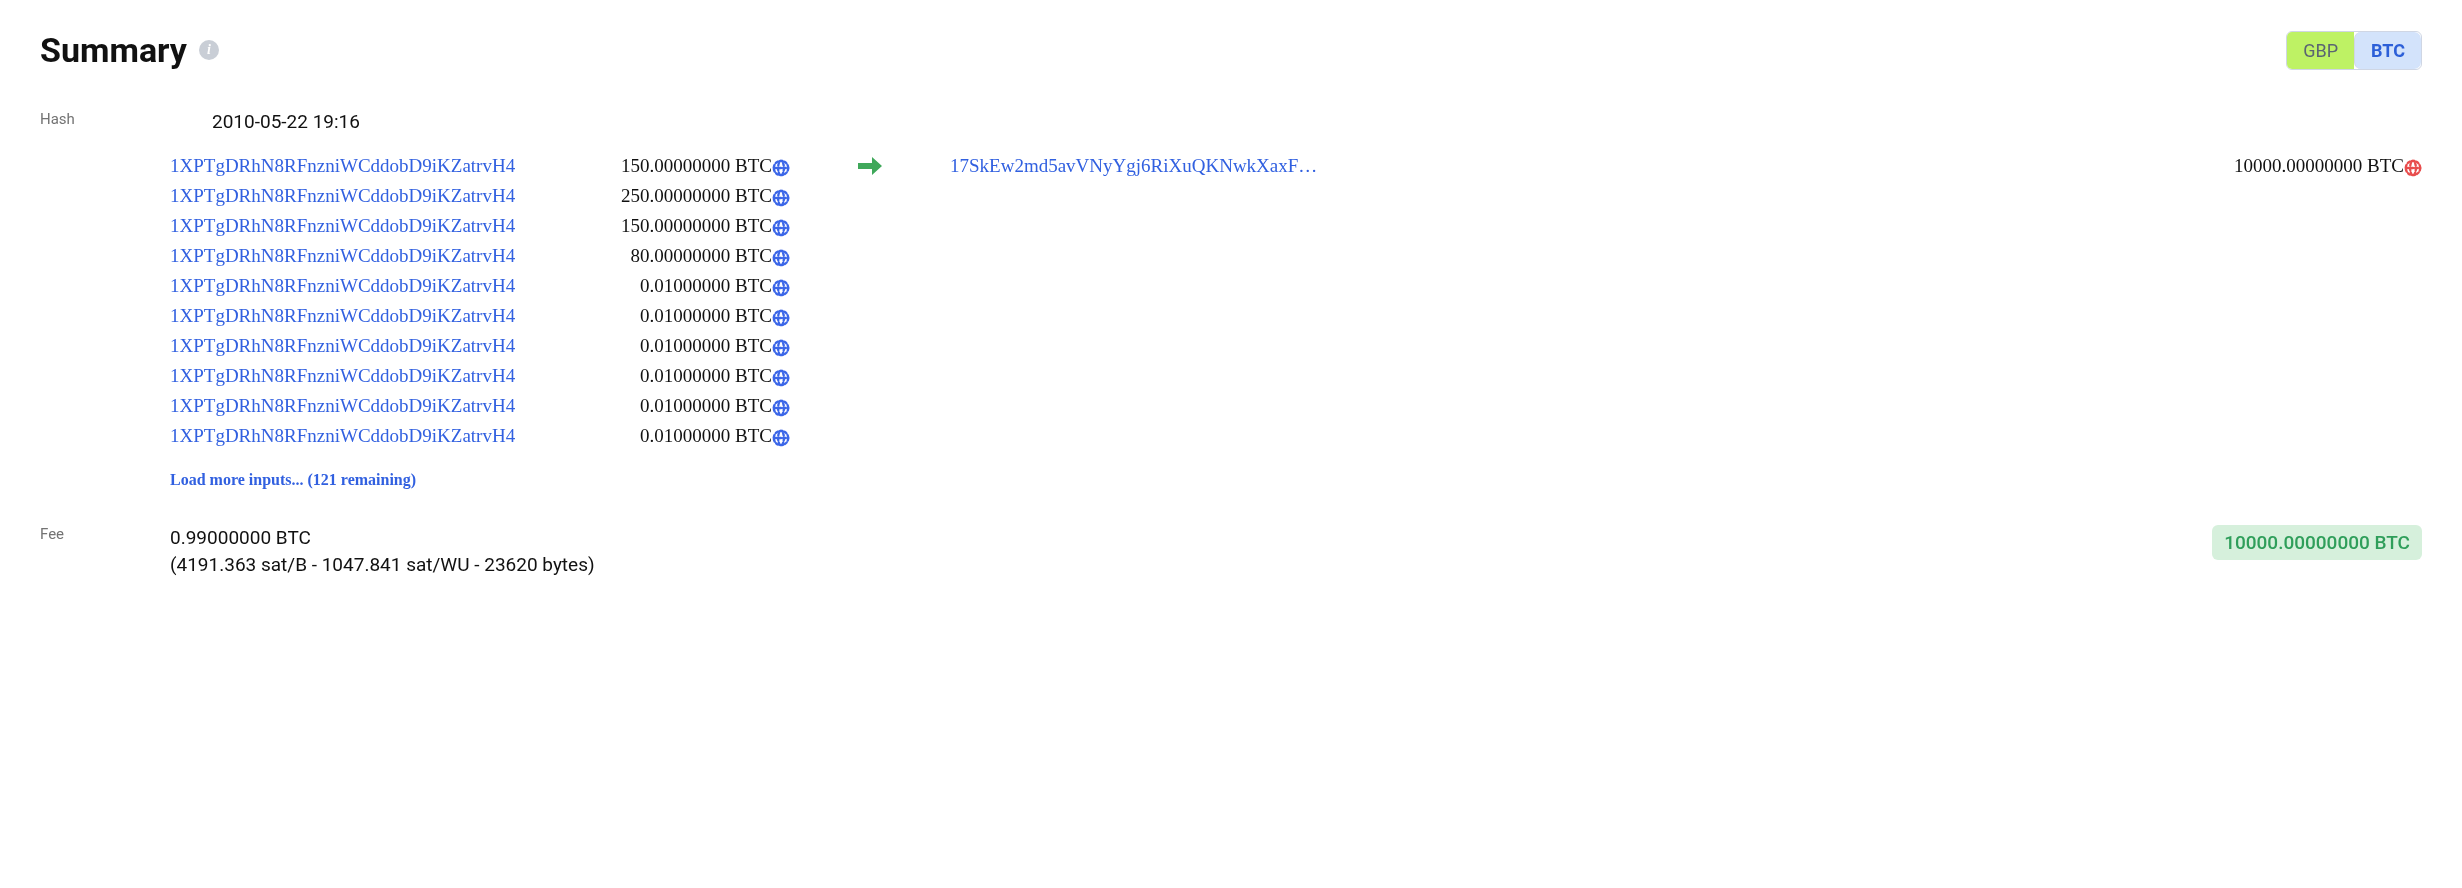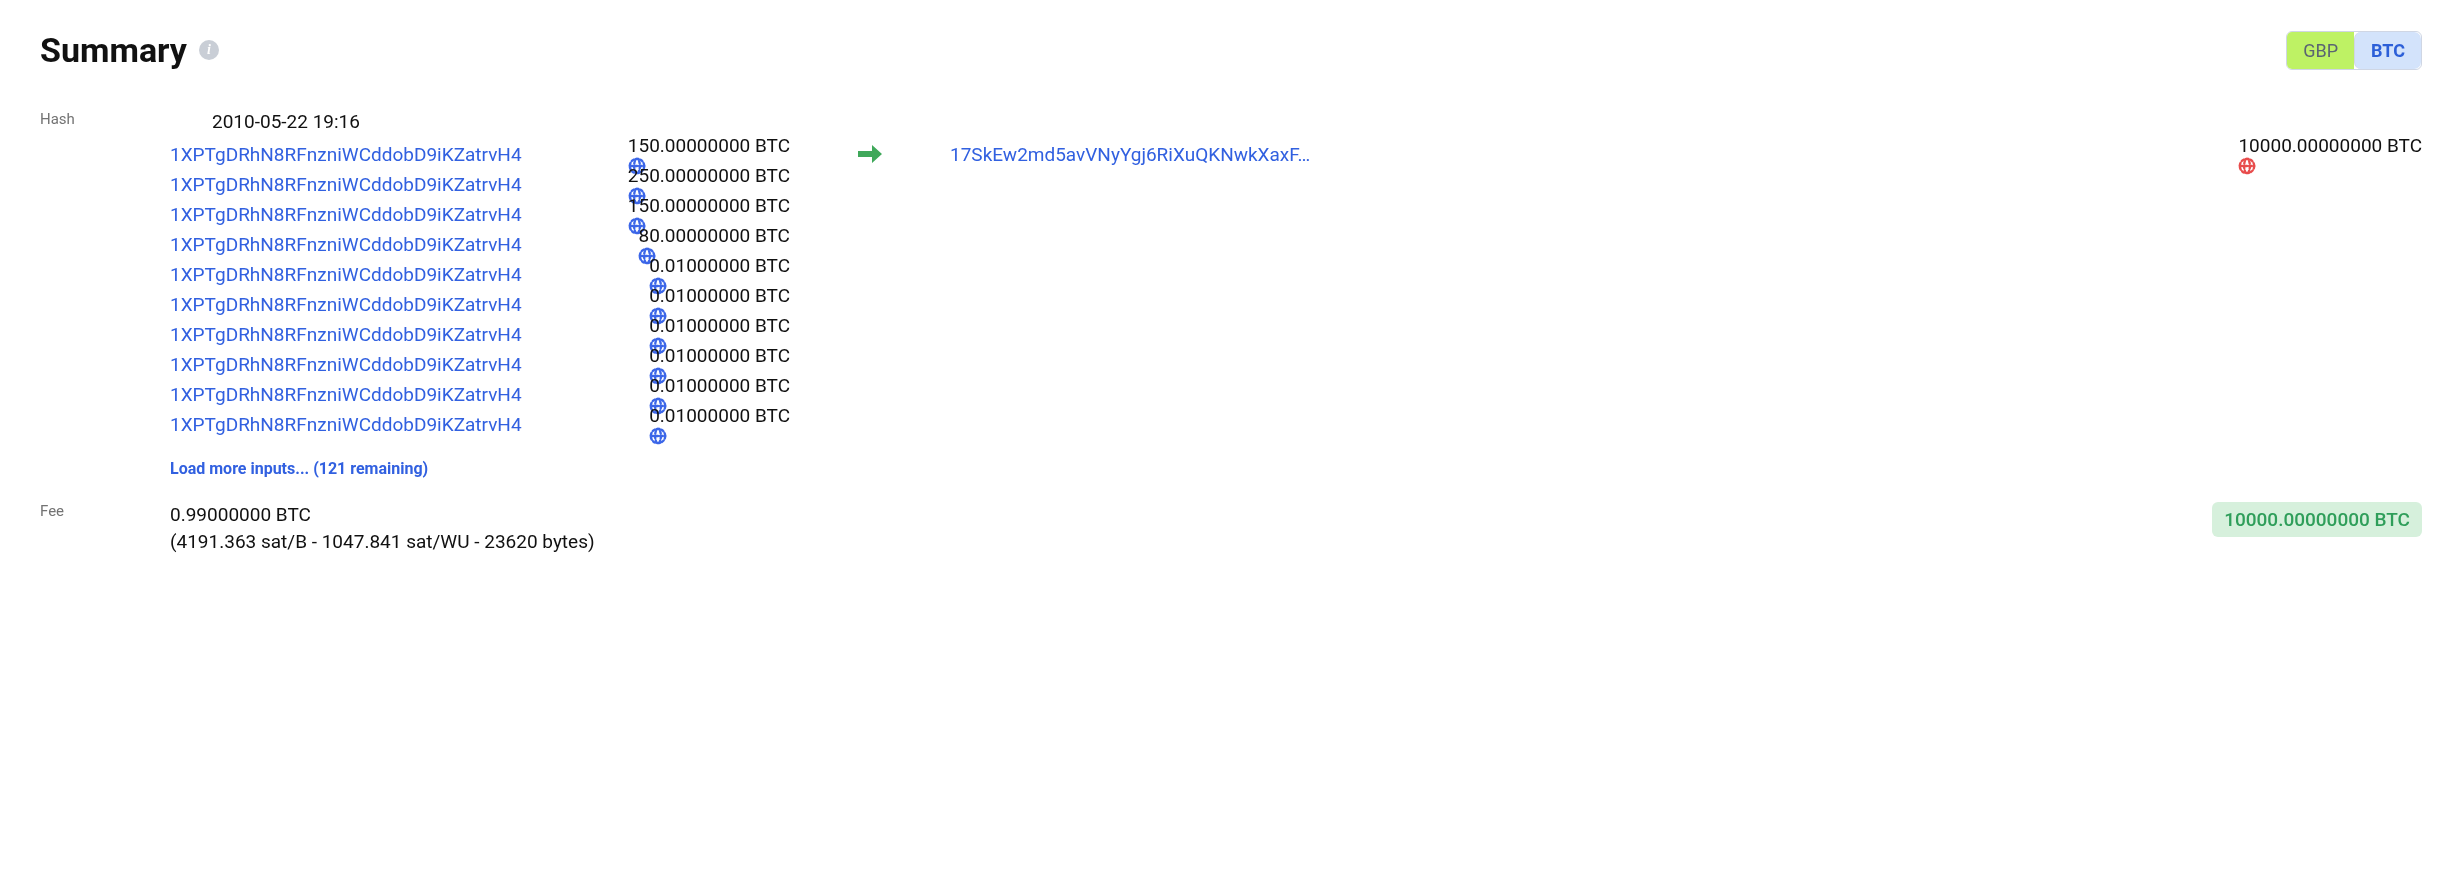--- a/index.html
+++ b/index.html
@@ -98,21 +98,22 @@
     }
     .clipboard-icon svg { display: block; }
     .timestamp {
       color: #111;
       font-size: 19px;
       margin-left: 42px;
     }
     .io-section {
       display: flex;
       align-items: flex-start;
-      margin-top: 6px;
+      margin-top: 18px;
+      font-family: Liberation Serif, serif;
     }
     .inputs-col {
       width: 620px;
       flex-shrink: 0;
     }
     .arrow-col {
       width: 160px;
       flex-shrink: 0;
       padding-top: 2px;
       text-align: center;
@@ -130,23 +131,22 @@
     .addr {
       color: #3160e0;
       font-size: 19px;
       white-space: nowrap;
       overflow: hidden;
       text-overflow: ellipsis;
       max-width: 380px;
     }
     .amount-wrap {
       display: flex;
-      align-items: flex-start;
+      align-items: flex-end;
       white-space: nowrap;
-      flex-direction: column;
     }
     .amount {
       color: #111;
       font-size: 19px;
     }
     .globe {
       width: 18px;
       height: 18px;
       display: inline-flex;
       flex-shrink: 0;
@@ -155,21 +155,21 @@
     .globe.blue svg { fill: #3b66e8; }
     .globe.red svg { fill: #e84c4c; }
     .load-more {
       color: #3160e0;
       font-weight: 700;
       margin-top: 20px;
       cursor: pointer;
       font-size: 16px;
     }
     .fee-row {
-      margin-top: 24px;
+      margin-top: 36px;
       display: flex;
       align-items: flex-start;
     }
     .fee-right {
       margin-left: auto;
     }
     .fee-info { font-size: 19px; line-height: 1.4; }
     .total-badge {
       background: #d6f0dc;
       color: #2f9e5a;

